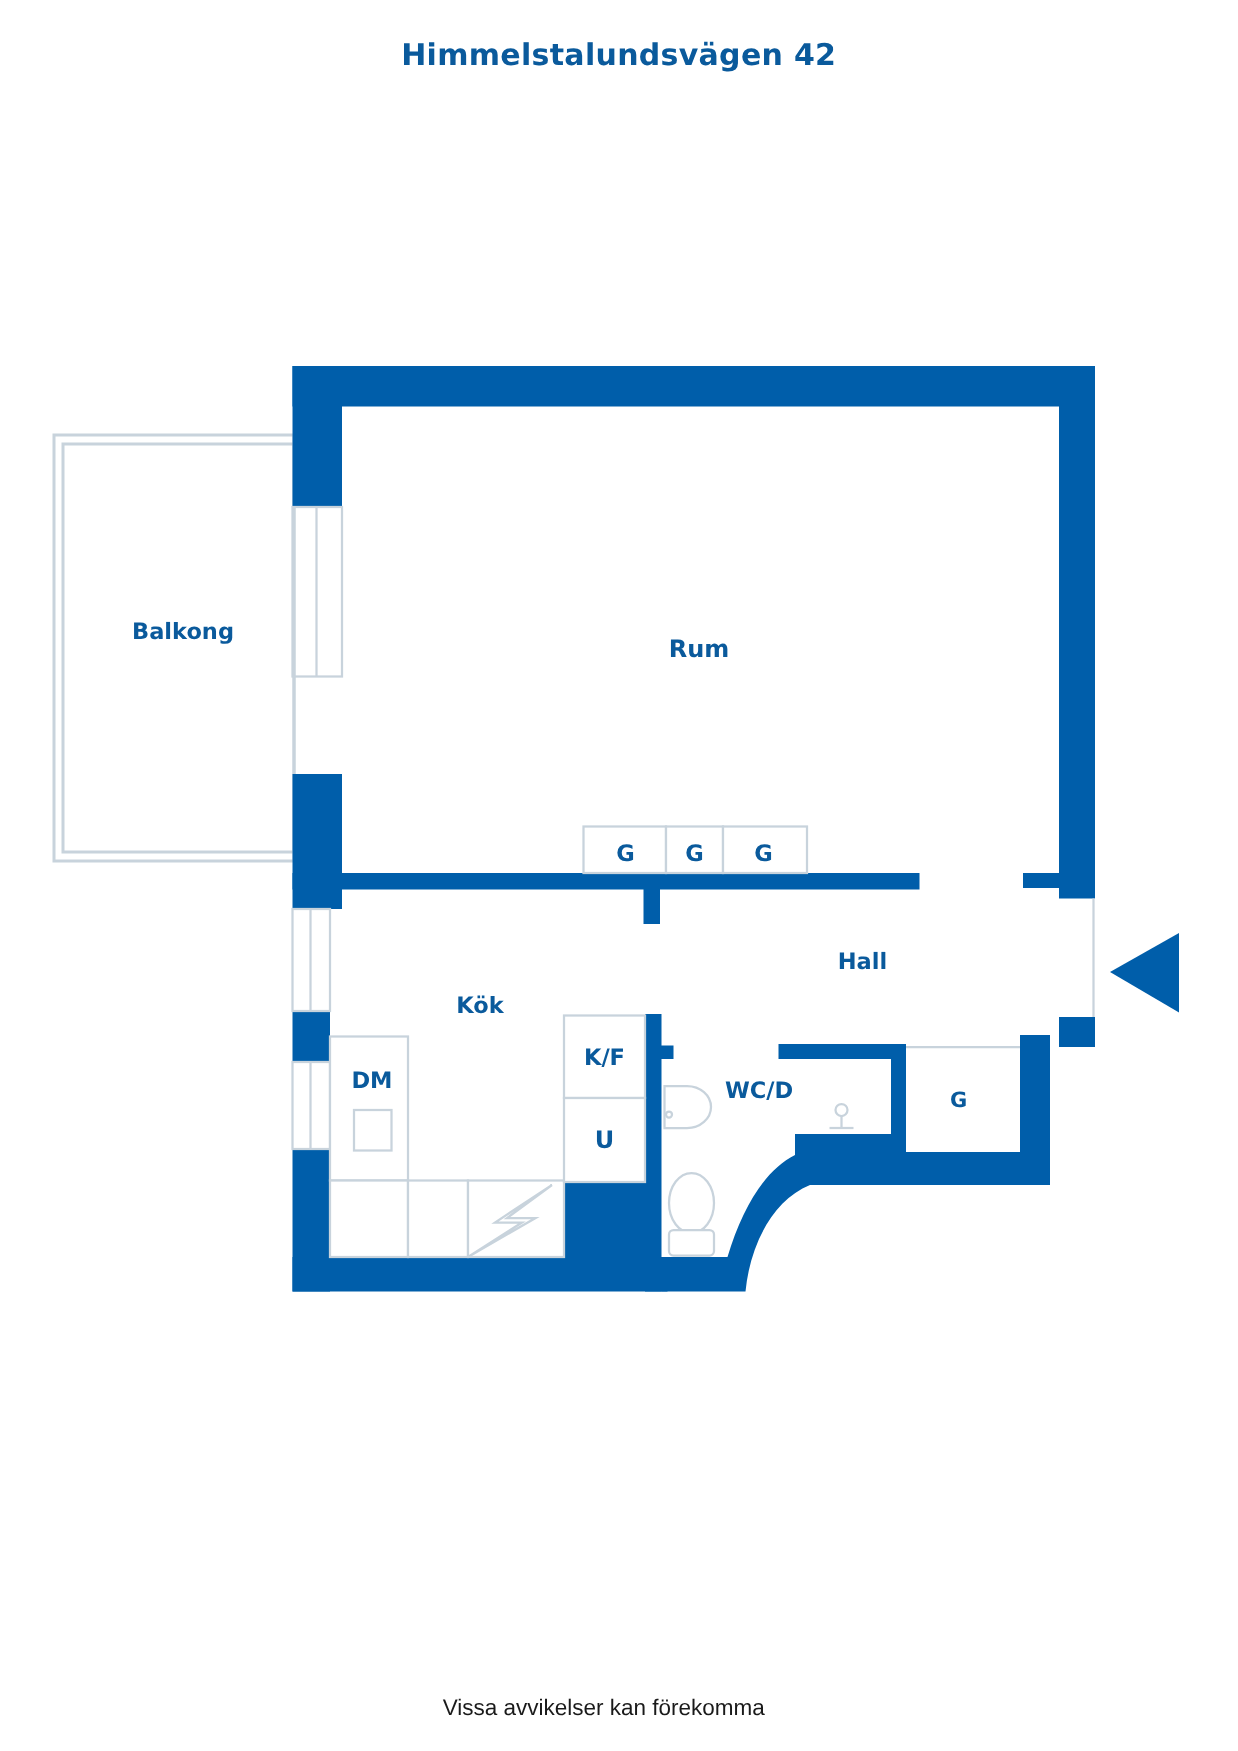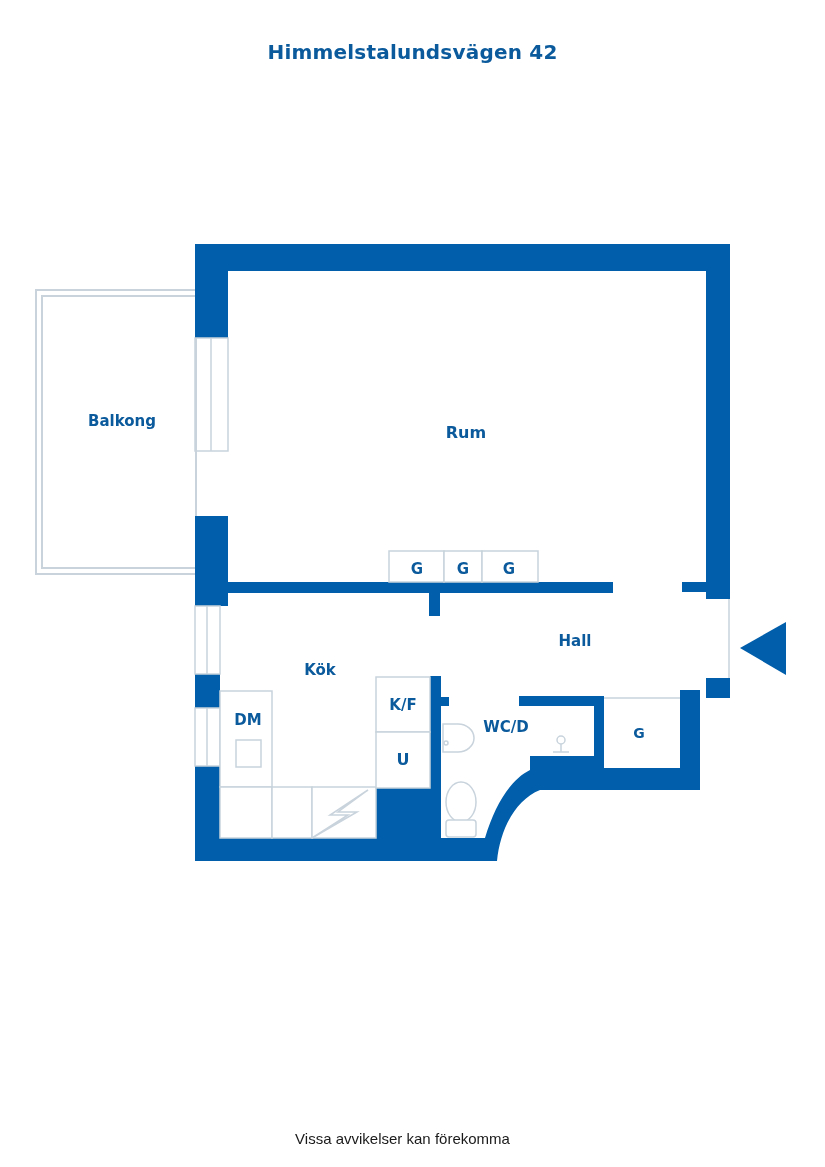--- a/index.html
+++ b/index.html
@@ -1,17 +1,17 @@
 <!DOCTYPE html>
 <html><head>
 <meta charset="utf-8">
 <style>
   html, body { margin:0; padding:0; background:#ffffff; }
   body { width:825px; height:1167px; position:relative; overflow:hidden; font-family:"DejaVu Sans", sans-serif; }
-  .title { position:absolute; top:40px; left:0; width:825px; text-align:center; font-size:20px; font-weight:bold; color:#0a5a9c; letter-spacing:0.2px; }
+  .title { position:absolute; top:24px; left:0; width:825px; text-align:center; font-size:20px; font-weight:bold; color:#0a5a9c; letter-spacing:0.2px; }
   .footer { position:absolute; top:1130px; left:0; width:805px; text-align:center; font-family:"Liberation Sans", sans-serif; font-size:15px; color:#1a1a1a; }
   svg { position:absolute; left:0; top:0; }
   .lbl { font-family:"DejaVu Sans", sans-serif; font-weight:bold; fill:#0a5a9c; }
 </style>
 </head>
 <body>
 
 <div class="title">Himmelstalundsvägen 42</div>
 
 <svg width="825" height="1167" viewBox="0 0 825 1167">

